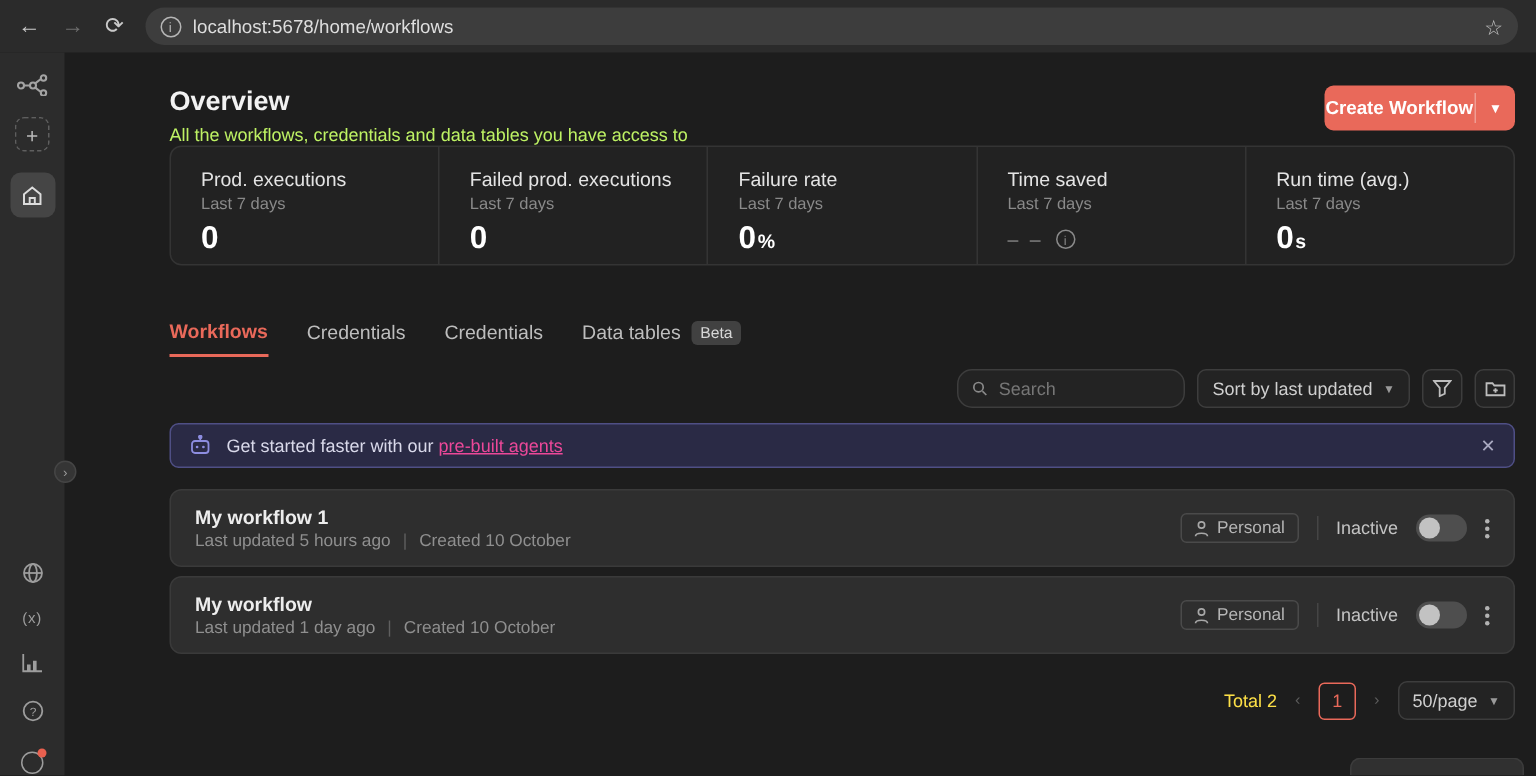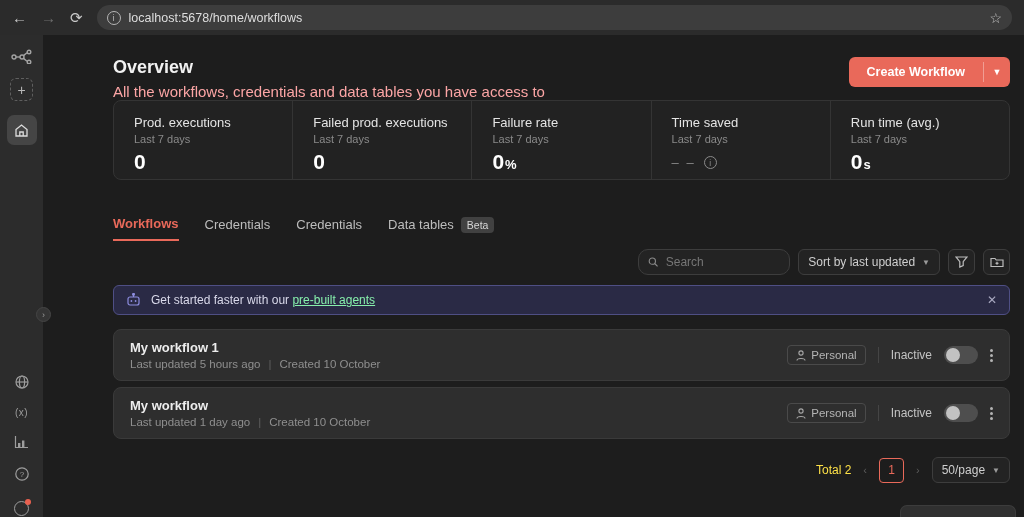--- a/index.html
+++ b/index.html
@@ -43,24 +43,24 @@
     border:1.5px solid #9d9d9d; border-radius:50%; }
   .sb-user .dot { position:absolute; top:0; right:0; width:6px; height:6px;
     background:#e9604f; border-radius:50%; }
 
   
   .content { position:absolute; top:0; left:43px; width:981px; height:482px;
     padding:22px 14px 0 70px; }
 
   .head-row { display:flex; justify-content:space-between; align-items:flex-start; }
   .page-title { color:#f2f2f2; font-size:18px; font-weight:bold; }
-  .page-sub { color:#fca5a5; font-size:15px; margin-top:5px; }
+  .page-sub { color:#bef264; font-size:12px; margin-top:5px; }
   .create-btn { display:flex; height:30px; border-radius:6px; overflow:hidden;
     background:#e9695a; cursor:pointer; }
-  .create-btn .main { padding:0 18px; color:#fff; font-size:12.5px; display:flex;
+  .create-btn .main { padding:0 1px; color:#fff; font-size:12.5px; display:flex;
     align-items:center; font-weight:bold; }
   .create-btn .sep { width:1px; background:rgba(255,255,255,0.35); margin:5px 0; }
   .create-btn .caret { width:26px; display:flex; align-items:center; justify-content:center;
     color:#fff; font-size:9px; }
 
   
   .stats { display:flex; border:1px solid #343434; border-radius:8px;
     background:#222222; height:80px; }
   .stat { flex:1; padding:14px 20px; border-left:1px solid #343434; }
   .stat:first-child { border-left:none; }
@@ -93,21 +93,21 @@
     color:#cfcfcf; font-size:12px; display:flex; align-items:center; gap:7px;
     padding:0 9px; cursor:pointer; }
   .select .car { font-size:8px; color:#9a9a9a; }
   .tool-btn { width:27px; height:26px; border:1px solid #3d3d3d; border-radius:6px;
     background:#232323; display:flex; align-items:center; justify-content:center; cursor:pointer; }
 
   
   .banner { margin-top:10px; height:30px; background:#2a2a45; border:1px solid #4f4f85;
     border-radius:6px; display:flex; align-items:center; padding:0 12px; gap:10px; }
   .banner .txt { color:#d9d9ea; font-size:12px; }
-  .banner a { color:#86efac; text-decoration:underline; cursor:pointer; }
+  .banner a { color:#ec4899; text-decoration:underline; cursor:pointer; }
   .banner .close { margin-left:auto; color:#a9a9c0; font-size:12px; cursor:pointer; }
 
   
   .rows { margin-top:14px; display:flex; flex-direction:column; gap:6px; }
   .wf-row { height:52px; background:#2e2e2e; border:1px solid #3a3a3a; border-radius:8px;
     display:flex; align-items:center; justify-content:space-between; padding:0 16px; cursor:pointer; }
   .wf-name { color:#ededed; font-size:13px; font-weight:bold; }
   .wf-meta { color:#8f8f8f; font-size:11.5px; margin-top:3px; display:flex; gap:8px; align-items:center; }
   .wf-meta .bar { color:#5f5f5f; }
   .wf-right { display:flex; align-items:center; gap:12px; }

